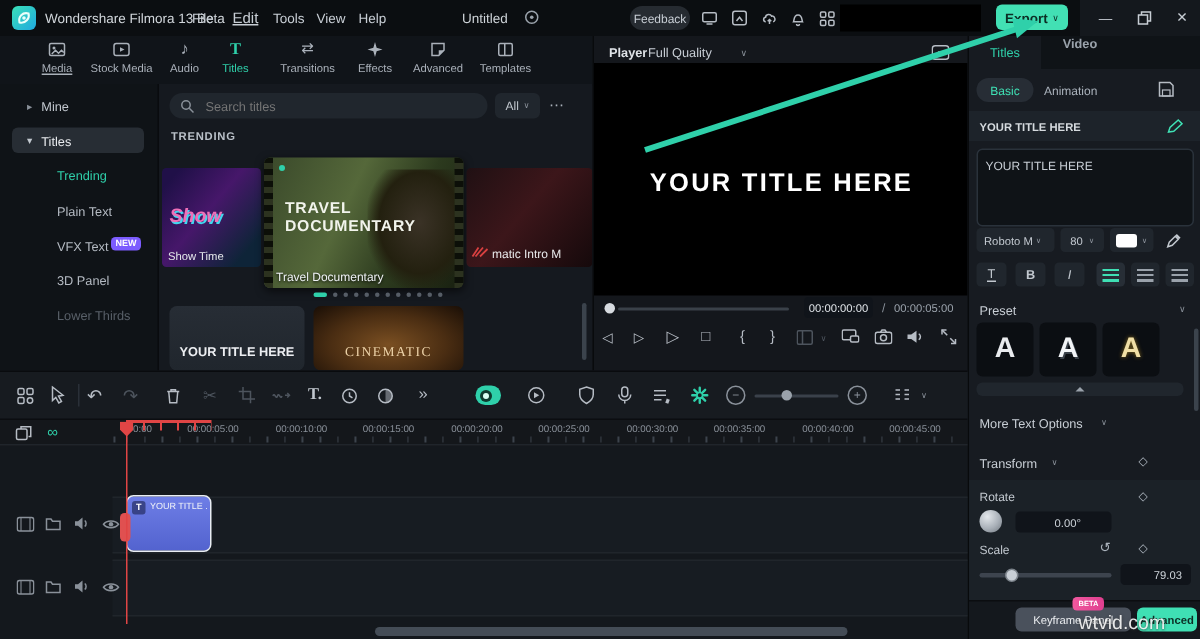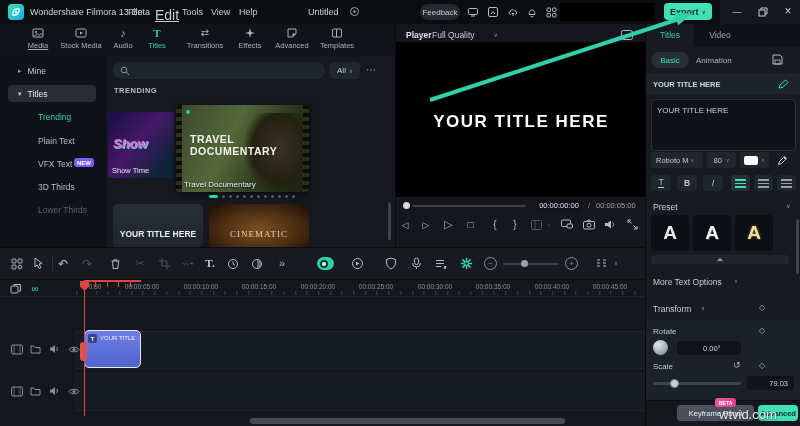--- a/index.html
+++ b/index.html
@@ -22,21 +22,21 @@
 
   <div class="ab" style="left:0;top:0;width:720px;height:24px;background:#0b0e11;">
     <div class="ab" style="left:8px;top:4px;width:16px;height:16px;border-radius:4px;background:linear-gradient(135deg,#3ae0b8,#1fa9e0);">
       <svg width="16" height="16" viewBox="0 0 16 16">
           <path d="M5 11 C4 7 7 4 11 5 C12 8 9 12 5 11 Z" fill="none" stroke="#eafffa" stroke-width="1.4"></path>
           <circle cx="8" cy="8" r="1.2" fill="#eafffa"></circle>
         </svg>
     </div>
     <span class="ab lbl" style="left:30px;top:7px;font-size:9px;color:#d2d7dc;">Wondershare Filmora 13 Beta</span>
     <span class="ab lbl" style="left:128px;top:7px;font-size:9px;">File</span>
-    <span class="ab lbl" style="left:155px;top:7px;font-size:14px;text-decoration:underline;">Edit</span>
+    <span class="ab lbl" style="left:155px;top:7px;font-size:10px;text-decoration:underline;">Edit</span>
     <span class="ab lbl" style="left:182px;top:7px;font-size:9px;">Tools</span>
     <span class="ab lbl" style="left:211px;top:7px;font-size:9px;">View</span>
     <span class="ab lbl" style="left:239px;top:7px;font-size:9px;">Help</span>
     <span class="ab lbl" style="left:308px;top:7px;font-size:9px;color:#cfd4d9;">Untitled</span>
     <div class="ic" style="left:348px;top:5px;width:13px;height:13px;">
       <svg width="11" height="11" viewBox="0 0 11 11">
           <circle cx="5.5" cy="5.5" r="4" fill="none" stroke="#9aa2ab" stroke-width="1"></circle>
           <circle cx="5.5" cy="5.5" r="1.2" fill="#9aa2ab"></circle>
         </svg>
     </div>
@@ -154,31 +154,32 @@
       <span class="lbl" style="font-size:8.5px;color:#c2c8cf;">Mine</span>
     </div>
     <div class="ab" style="left:8px;top:29px;width:88px;height:17px;background:#272d34;border-radius:4px;display:flex;align-items:center;gap:6px;">
       <span style="font-size:7px;color:#c2c8cf;margin-left:10px;">▾</span>
       <span class="lbl" style="font-size:8.5px;color:#e8ebee;">Titles</span>
     </div>
     <span class="ab lbl" style="left:38px;top:56px;font-size:8.5px;color:#2fd0aa;">Trending</span>
     <span class="ab lbl" style="left:38px;top:80px;font-size:8.5px;color:#b5bbc3;">Plain Text</span>
     <span class="ab lbl" style="left:38px;top:103px;font-size:8.5px;color:#b5bbc3;">VFX Text</span>
     <span class="ab" style="left:74px;top:102px;background:#7c5cff;color:#fff;font-size:6px;font-weight:bold;padding:1.5px 3px;border-radius:3px;">NEW</span>
-    <span class="ab lbl" style="left:38px;top:126px;font-size:8.5px;color:#b5bbc3;">3D Thirds</span>
+    <span class="ab lbl" style="left:38px;top:126px;font-size:8.5px;color:#b5bbc3;">3D Panel</span>
     <span class="ab lbl" style="left:38px;top:149px;font-size:8.5px;color:#596069;">Lower Thirds</span>
   </div>
 
   <div class="ab" style="left:106px;top:56px;width:289px;height:191px;background:#15191f;overflow:hidden;">
 
     <div class="ab" style="left:7px;top:6px;width:212px;height:17px;background:#20262d;border-radius:9px;display:flex;align-items:center;">
       <svg width="10" height="10" viewBox="0 0 10 10" style="margin-left:7px;">
           <circle cx="4" cy="4" r="2.8" fill="none" stroke="#8a919a"></circle>
           <path d="M6.2 6.2L9 9" stroke="#8a919a"></path>
         </svg>
+      <input readonly="" style="background: transparent; border: none; outline: none; color: rgb(122, 130, 140); font-size: 8.5px; margin-left: 5px; width: 160px;" placeholder="Search titles">
     </div>
     <div class="ab" style="left:224px;top:6px;width:30px;height:17px;background:#20262d;border-radius:4px;display:flex;align-items:center;justify-content:center;gap:3px;">
       <span class="lbl" style="font-size:8px;color:#c2c8cf;">All</span>
       <span style="font-size:5.5px;color:#8a919a;">∨</span>
     </div>
     <span class="ab" style="left:260px;top:8px;font-size:10px;color:#aab1ba;letter-spacing:1px;">⋯</span>
 
     <span class="ab lbl" style="left:8px;top:30px;font-size:7.5px;font-weight:bold;color:#b9c0c8;letter-spacing:0.5px;">TRENDING</span>
 
     <div class="ab" style="left:2px;top:56px;width:66px;height:66px;border-radius:3px;overflow:hidden;background:linear-gradient(130deg,#201048 10%,#46176a 45%,#0e2438 85%);">
@@ -186,20 +187,26 @@
       <span class="lbl" style="position:absolute;left:4px;bottom:3px;font-size:7.5px;color:#e6e9ec;">Show Time</span>
     </div>
     <div class="ab" style="left:70px;top:49px;width:133px;height:87px;border-radius:4px;overflow:hidden;background:linear-gradient(115deg,#39482a 0%,#55683a 40%,#2c3a1e 68%,#181f10 100%);box-shadow:0 2px 6px rgba(0,0,0,0.6);">
       <div style="position:absolute;left:0;top:0;width:6px;height:100%;background:repeating-linear-gradient(180deg,#0c0f08 0 4px,#2c321f 4px 8px);"></div>
       <div style="position:absolute;right:0;top:0;width:6px;height:100%;background:repeating-linear-gradient(180deg,#0c0f08 0 4px,#2c321f 4px 8px);"></div>
       <div style="position:absolute;right:6px;top:8px;width:58px;height:79px;background:radial-gradient(ellipse at 60% 45%,#3a3226 0%,#23200f 55%,transparent 75%);"></div>
       <span style="position:absolute;left:10px;top:5px;width:4px;height:4px;border-radius:50%;background:#2fd0aa;"></span>
       <div style="position:absolute;left:14px;top:28px;font-size:10.5px;font-weight:bold;color:#f2f4ec;letter-spacing:0.5px;">TRAVEL</div>
       <div style="position:absolute;left:14px;top:40px;font-size:10.5px;font-weight:bold;color:#f2f4ec;letter-spacing:0.5px;">DOCUMENTARY</div>
       <span class="lbl" style="position:absolute;left:8px;bottom:3px;font-size:8px;color:#eef1f4;text-shadow:0 1px 2px #000;">Travel Documentary</span>
+    </div>
+    <div class="ab" style="left:205px;top:56px;width:84px;height:66px;border-radius:3px;overflow:hidden;background:linear-gradient(130deg,#201013 0%,#3c161a 45%,#15090b 100%);">
+      <svg width="12" height="10" viewBox="0 0 12 10" style="position:absolute;left:3px;bottom:5px;">
+          <path d="M1 8 L5 2 M3 8 L8 2 M6 8 L11 3" stroke="#d84040" stroke-width="1.2" fill="none"></path>
+        </svg>
+      <span class="lbl" style="position:absolute;left:17px;bottom:4px;font-size:8px;color:#e8e8ea;">matic Intro M</span>
     </div>
 
     <div class="ab" style="left:103px;top:138px;width:90px;height:4px;display:flex;align-items:center;gap:4px;">
       <span style="width:9px;height:3px;border-radius:2px;background:#2fd0aa;"></span>
       <span style="width:3px;height:3px;border-radius:50%;background:#565d66;"></span>
       <span style="width:3px;height:3px;border-radius:50%;background:#565d66;"></span>
       <span style="width:3px;height:3px;border-radius:50%;background:#565d66;"></span>
       <span style="width:3px;height:3px;border-radius:50%;background:#565d66;"></span>
       <span style="width:3px;height:3px;border-radius:50%;background:#565d66;"></span>
       <span style="width:3px;height:3px;border-radius:50%;background:#565d66;"></span>
@@ -283,21 +290,21 @@
         </svg>
     </div>
   </div>
 
   <div class="ab" style="left:645px;top:24px;width:155px;height:402px;background:#171b21;border-left:1px solid #080a0c;">
 
     <div class="ab" style="left:0;top:0;width:155px;height:22px;background:#0f1317;">
       <div class="ab" style="left:0;top:0;width:48px;height:22px;background:#171b21;border-radius:0 0 0 0;display:flex;align-items:center;justify-content:center;">
         <span class="lbl" style="font-size:8.5px;color:#2fd0aa;">Titles</span>
       </div>
-      <div class="ab" style="left:48px;top:0;width:52px;height:22px;display:flex;align-items:center;justify-content:center;">
+      <div class="ab" style="left:48px;top:0;width:52px;height:22px;display:flex;justify-content:center;font-weight:bold;">
         <span class="lbl" style="font-size:8.5px;color:#9aa2ab;">Video</span>
       </div>
     </div>
 
     <div class="ab pill" style="left:5px;top:28px;width:38px;height:16px;background:#272d35;">
       <span class="lbl" style="font-size:8px;color:#3fe0b4;">Basic</span>
     </div>
     <span class="ab lbl" style="left:50px;top:32px;font-size:8px;color:#aab2bb;">Animation</span>
     <div class="ic" style="left:124px;top:28px;width:14px;height:14px;">
       <svg width="11" height="11" viewBox="0 0 11 11">

